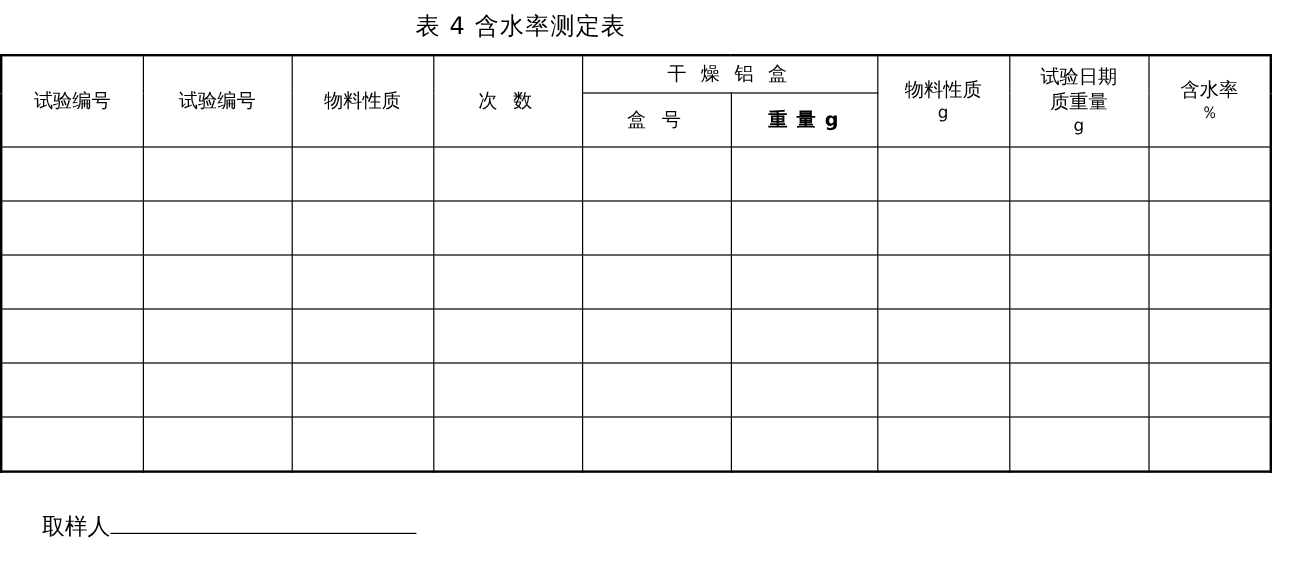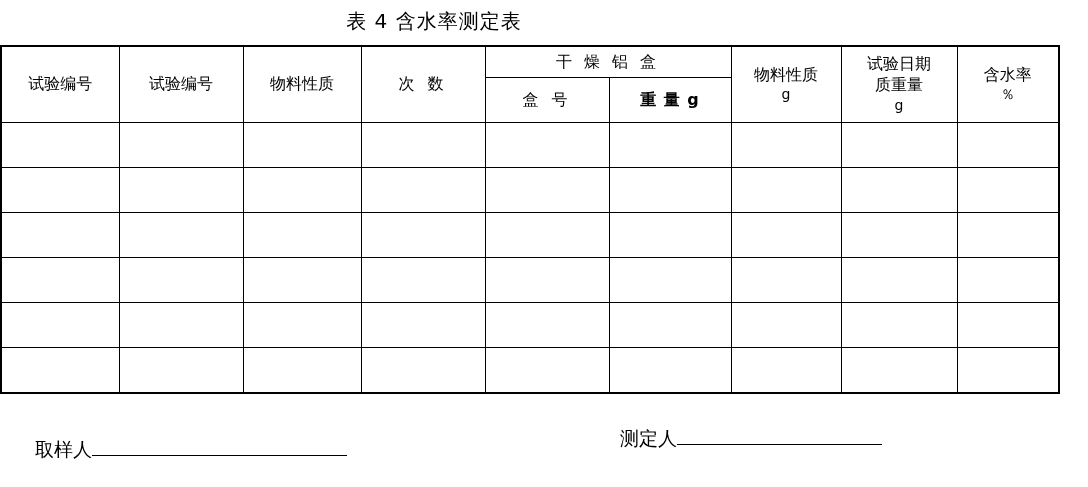--- a/index.html
+++ b/index.html
@@ -71,21 +71,21 @@
     height: 40px;
     width: 1058px;
     margin-left: auto;
     margin-right: auto;
     font-size: 19px;
   }
   .sig {
     position: absolute;
     white-space: nowrap;
   }
-  .sig-left { left: 35px; top: 0; margin-top: 11px; }
+  .sig-left { left: 35px; top: 0; }
   .sig-right { left: 620px; top: 0; }
   .sig-rule {
     display: inline-block;
     border-bottom: 1px solid #000;
     vertical-align: baseline;
     height: 1.05em;
   }
   .rule-long { width: 255px; }
   .rule-short { width: 205px; }
 </style>
@@ -200,18 +200,15 @@
         <td></td>
         <td></td>
       </tr>
     </tbody>
   </table>
 
   <div class="footer">
     <div class="sig sig-left">
       <span>取样人</span><span class="sig-rule rule-long"></span>
     </div>
-    <div class="sig sig-right">
-      <span>测定人</span><span class="sig-rule rule-short"></span>
-    </div>
   </div>
 
 </div>
 
 </body></html>

